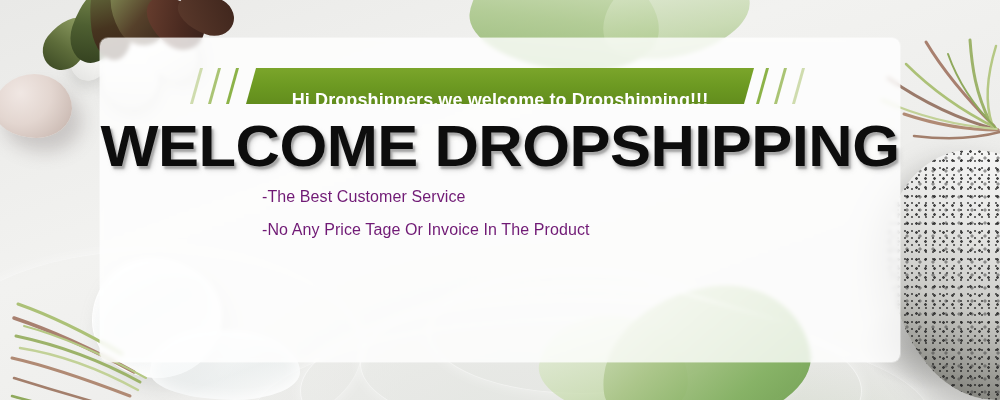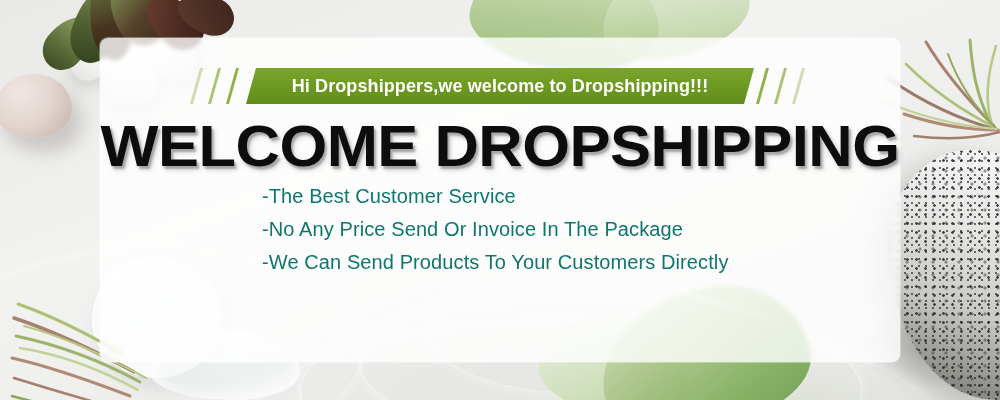--- a/index.html
+++ b/index.html
@@ -218,21 +218,21 @@
   }
   .stripes.left  .s1 { background: #cfdcae; }
   .stripes.left  .s2 { background: #aac474; }
   .stripes.left  .s3 { background: #8cb348; }
   .stripes.right .s1 { background: #cfdcae; }
   .stripes.right .s2 { background: #aac474; }
   .stripes.right .s3 { background: #8cb348; }
 
   .ribbon-text {
     position: absolute;
-    left: 56px; top: 2px;
+    left: 56px; top: 16px;
     width: 508px; height: 36px;
     display: flex;
     align-items: center;
     justify-content: center;
     color: #ffffff;
     font-size: 18px;
     font-weight: 700;
     letter-spacing: 0.1px;
     white-space: nowrap;
   }
@@ -254,23 +254,23 @@
       3px 4px 5px rgba(150,150,150,0.35);
   }
 
   
   .bullets {
     position: absolute;
     left: 262px; top: 180px;
     width: 620px;
   }
   .bullet {
-    font-size: 20px;
+    font-size: 16px;
     font-weight: 400;
-    color: #0f766e;
+    color: #701a75;
     line-height: 33px;
     white-space: nowrap;
     letter-spacing: 0.1px;
   }
 </style>
 </head>
 <body>
 
 <div class="banner">
 
@@ -356,17 +356,16 @@
       <div class="stripe s1"></div>
       <div class="stripe s2"></div>
       <div class="stripe s3"></div>
     </div>
   </div>
 
   <div class="headline">WELCOME DROPSHIPPING</div>
 
   <div class="bullets">
     <div class="bullet">-The Best Customer Service</div>
-    <div class="bullet">-No Any Price Send Or Invoice In The Package</div>
-    <div class="bullet">-We Can Send Products To Your Customers Directly</div>
+    <div class="bullet">-No Any Price Tage Or Invoice In The Product</div>
   </div>
 
 </div>
 
 </body></html>

